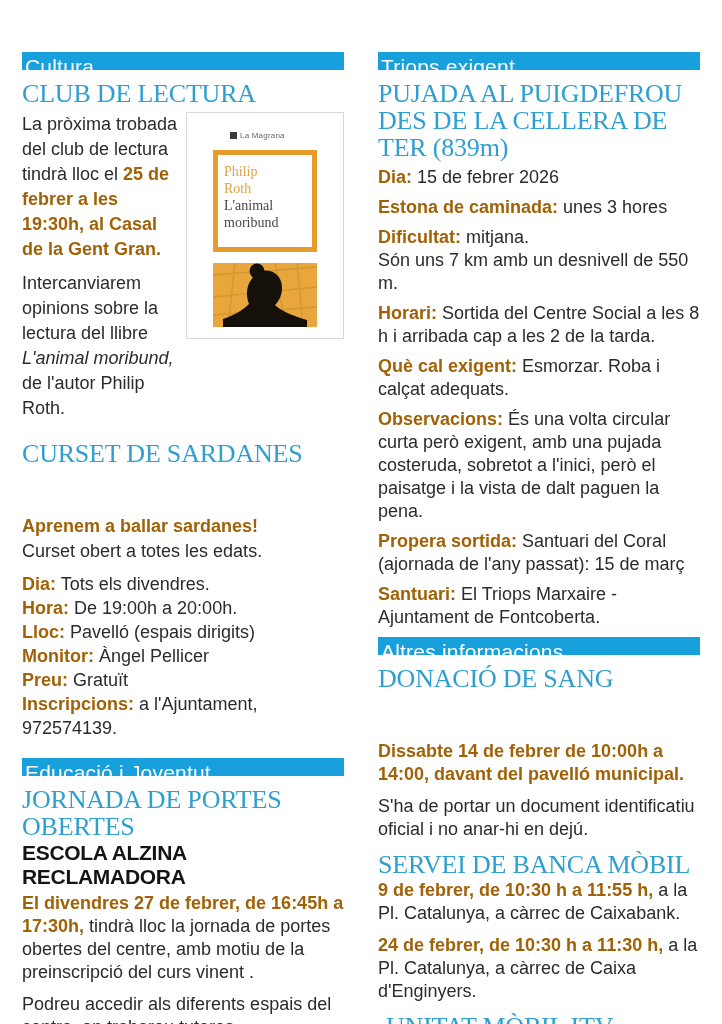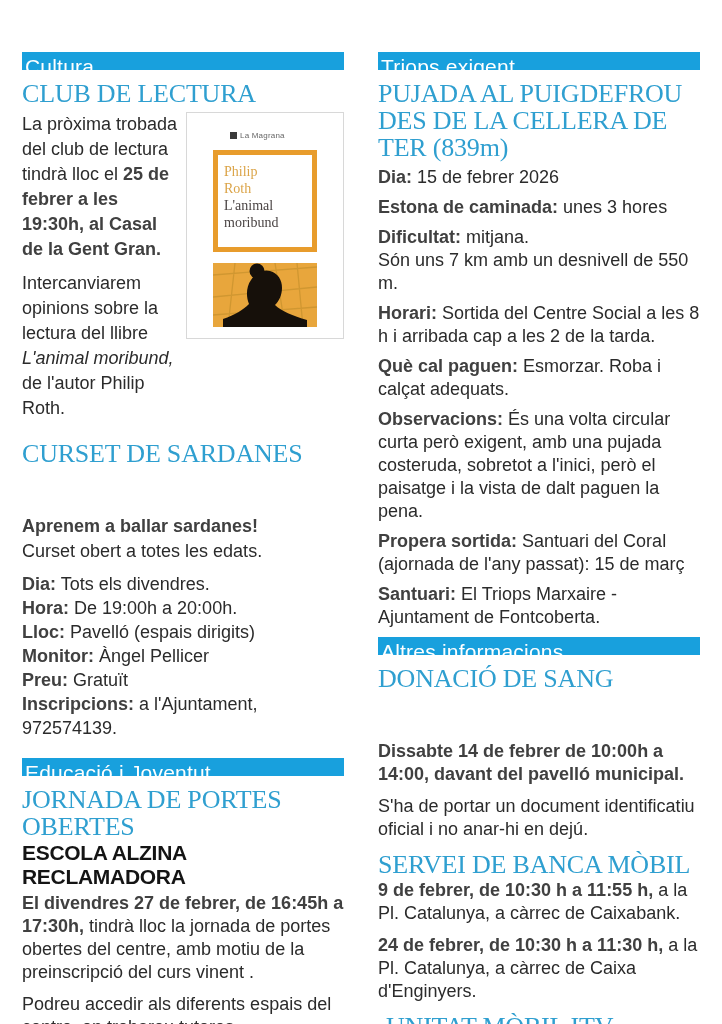--- a/index.html
+++ b/index.html
@@ -15,21 +15,21 @@
     background:#18a0dd; color:#ffffff; height:18px; line-height:30px;
     font-size:21px; padding-left:3px; letter-spacing:.2px; white-space:nowrap; overflow:hidden;
   }
   h2.blue {
     font-family:"Liberation Serif", serif; font-weight:normal; color:#2f9fd0;
     font-size:26px; line-height:27px; margin:10px 0 5px; letter-spacing:-0.2px;
   }
   h3.black { font-size:21px; font-weight:bold; color:#141414; margin:0 0 3px; letter-spacing:-0.3px; }
 
   p { font-size:18px; line-height:23px; margin:0 0 9px; }
-  .b { font-weight:bold; color:#404040;margin-top:48px; }
+  .b { font-weight:bold; color:#a16207;margin-top:48px; }
   .it { font-style:italic; }
   .preline { white-space:pre-line; }
   .details p { margin:0; line-height:24px; }
   .details.spaced p { margin:0 0 7px; line-height:23px; }
   .mt8 { margin-top:8px; } .mt14 { margin-top:14px; } .mt18 { margin-top:18px; }
   .tight { margin-bottom:2px; }
   .indent8 { padding-left:8px; }
 
   
   .club-flex { display:flex; margin-top:2px; }
@@ -122,21 +122,21 @@
     <div class="bar">Triops exigent</div>
 
     <h2 class="blue">PUJADA AL PUIGDEFROU DES DE LA CELLERA DE TER (839m)</h2>
 
     <div class="details spaced">
       <p><span class="b">Dia:</span><span> 15 de febrer 2026</span></p>
       <p><span class="b">Estona de caminada:</span><span> unes 3 hores</span></p>
       <p><span class="b">Dificultat:</span><span class="preline"> mitjana.
 Són uns 7 km amb un desnivell de 550 m.</span></p>
       <p><span class="b">Horari:</span><span> Sortida del Centre Social a les 8 h i arribada cap a les 2 de la tarda.</span></p>
-      <p><span class="b">Què cal paguen:</span><span> Esmorzar. Roba i calçat adequats.</span></p>
+      <p><span class="b">Què cal exigent:</span><span> Esmorzar. Roba i calçat adequats.</span></p>
       <p><span class="b">Observacions:</span><span> És una volta circular curta però exigent, amb una pujada costeruda, sobretot a l'inici, però el paisatge i la vista de dalt paguen la pena.</span></p>
       <p><span class="b">Propera sortida:</span><span> Santuari del Coral (ajornada de l'any passat): 15 de març</span></p>
       <p><span class="b">Santuari:</span><span> El Triops Marxaire - Ajuntament de Fontcoberta.</span></p>
     </div>
 
     <div class="bar mt8">Altres informacions</div>
 
     <h2 class="blue" style="margin-bottom:1px;">DONACIÓ DE SANG</h2>
     <p class="b">Dissabte 14 de febrer de 10:00h a 14:00, davant del pavelló municipal.</p>
     <p>S'ha de portar un document identificatiu oficial i no anar-hi en dejú.</p>

